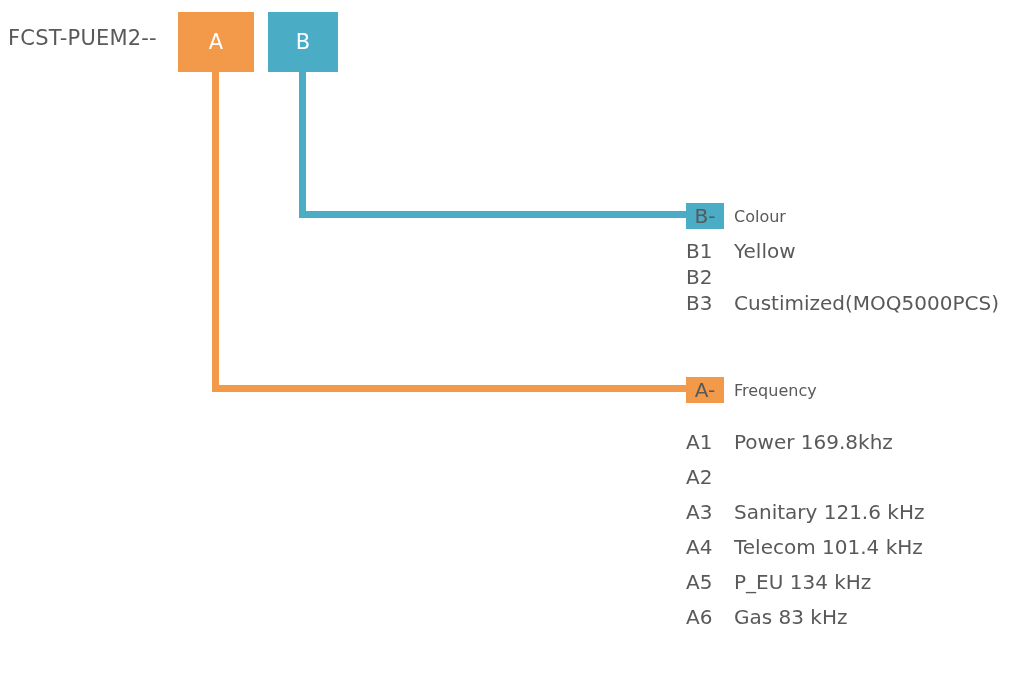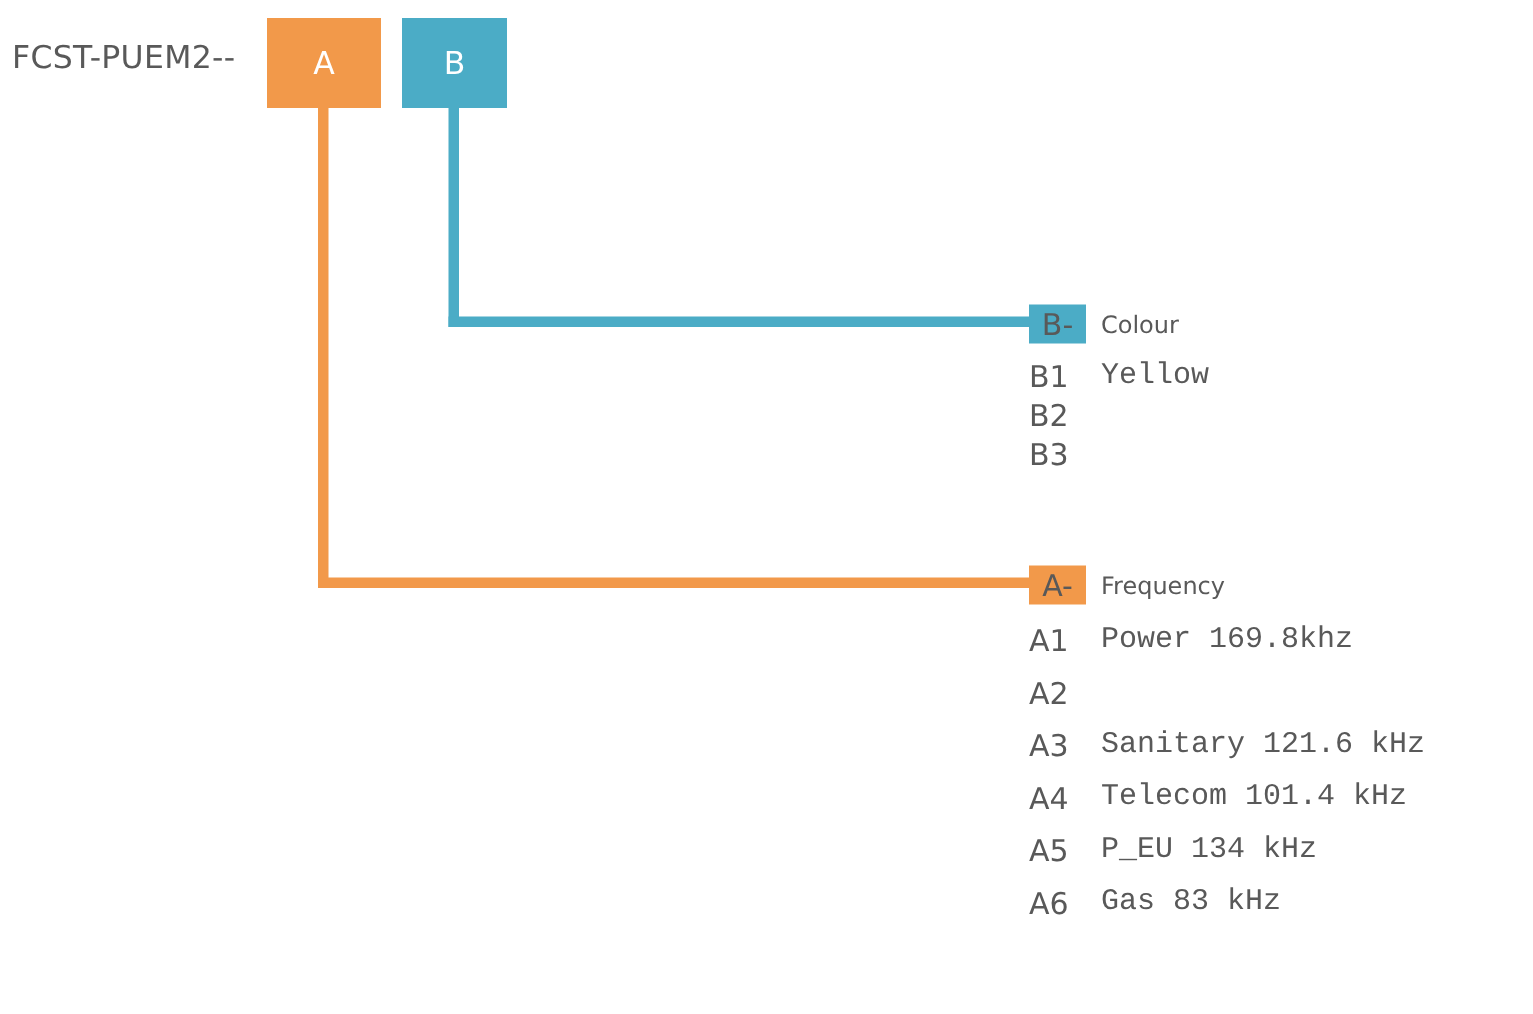--- a/index.html
+++ b/index.html
@@ -121,41 +121,40 @@
     color: #595959;
     white-space: nowrap;
   }
 
   .opt-list {
     margin: 0;
     padding: 0;
     list-style: none;
   }
   .group-b .opt-list { margin-top: 10px; }
-  .group-a .opt-list { margin-top: 12px; }
+  .group-a .opt-list { margin-top: 27px; }
 
   .opt-row {
     display: flex;
     align-items: flex-start;
     white-space: nowrap;
   }
   .group-b .opt-row { height: 26px; }
   .group-a .opt-row { height: 35px; }
 
   .opt-key {
     width: 38px;
     font-size: 20px;
     color: #595959;
     flex: 0 0 38px;
   }
   .opt-val {
     margin-left: 10px;
     font-size: 20px;
     color: #595959;
-    font-family: Liberation Mono, monospace;
   }
 </style>
 </head>
 <body>
 
 <div id="diagram">
 
   <div class="base-code">FCST-PUEM2--</div>
 
   <div class="seg-box seg-a">
@@ -179,20 +178,21 @@
     <ul class="opt-list">
       <li class="opt-row">
         <span class="opt-key">B1</span>
         <span class="opt-val">Yellow</span>
       </li>
       <li class="opt-row">
         <span class="opt-key">B2</span>
       </li>
       <li class="opt-row">
         <span class="opt-key">B3</span>
+        <span class="opt-val">Custimized(MOQ5000PCS)</span>
       </li>
     </ul>
   </div>
 
   <div class="group group-a">
     <div class="group-head">
       <div class="group-key">A-</div>
       <div class="group-title">Frequency</div>
     </div>
     <ul class="opt-list">

